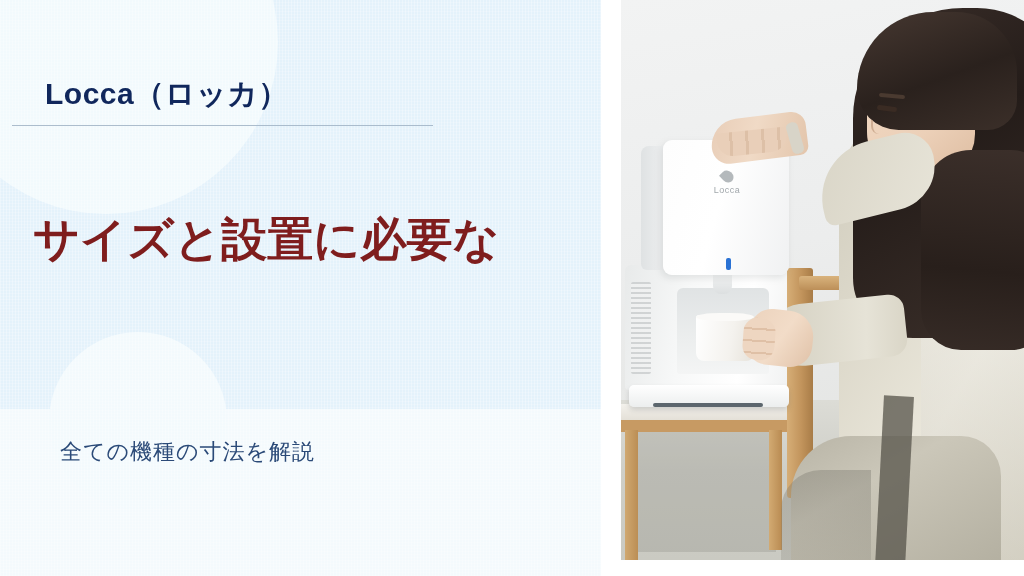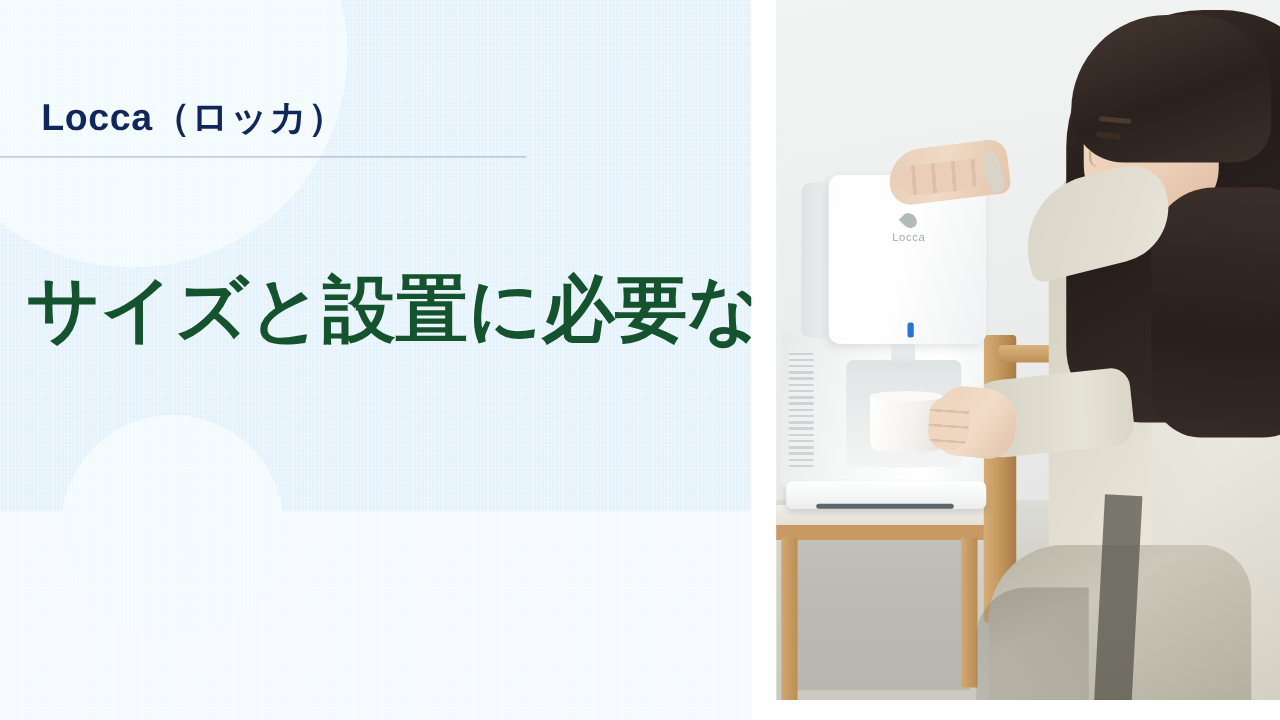--- a/index.html
+++ b/index.html
@@ -71,21 +71,21 @@
     left: 0; top: 0;
     width: 601px; height: 576px;
     background-image:
       repeating-linear-gradient(90deg, rgba(255,255,255,0.30) 0px, rgba(255,255,255,0.30) 1px, rgba(255,255,255,0) 1px, rgba(255,255,255,0) 3px),
       repeating-linear-gradient(0deg, rgba(255,255,255,0.18) 0px, rgba(255,255,255,0.18) 1px, rgba(255,255,255,0) 1px, rgba(255,255,255,0) 3px);
     pointer-events: none;
   }
 
   .content {
     position: absolute;
-    left: 0; top: 0;
+    left: 12px; top: 0;
     width: 581px; height: 576px;
   }
 
   
   .brand-title {
     position: absolute;
     left: 33px;
     top: 74px;
     font-size: 30px;
     font-weight: bold;
@@ -103,25 +103,25 @@
     background: #9fb2c4;
     opacity: .85;
   }
 
   
   .headline {
     position: absolute;
     left: 21px;
     top: 211px;
     width: 560px;
-    font-size: 58px;
+    font-size: 46px;
     font-weight: bold;
     line-height: 1.26;
     letter-spacing: 0px;
-    color: #14532d;
+    color: #7f1d1d;
   }
   .headline .ln { display: block; white-space: nowrap; }
 
   
   .subtitle {
     position: absolute;
     left: 48px;
     top: 437px;
     font-size: 22px;
     font-weight: normal;
@@ -462,20 +462,21 @@
     <div class="texture"></div>
 
     <div class="content">
       <div class="brand-title">Locca（ロッカ）</div>
       <div class="divider"></div>
 
       <div class="headline">
         <span class="ln">サイズと設置に必要な</span>
       </div>
 
+      <div class="subtitle">全ての機種の寸法を解説</div>
     </div>
   </div>
 
   <div class="photo">
     <div class="photo-scene">
 
       <div class="wall"></div>
       <div class="floor"></div>
 
       <div class="table-shadow-under"></div>

